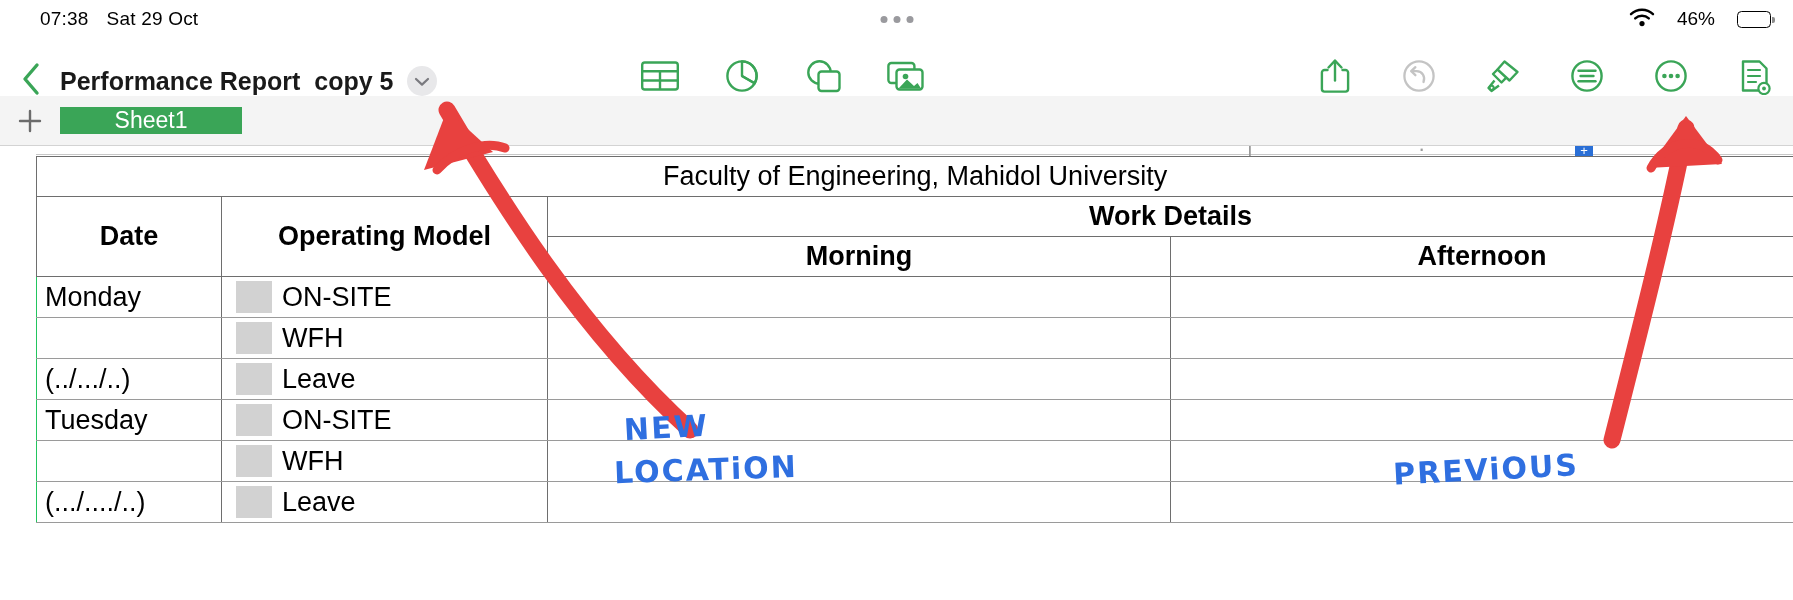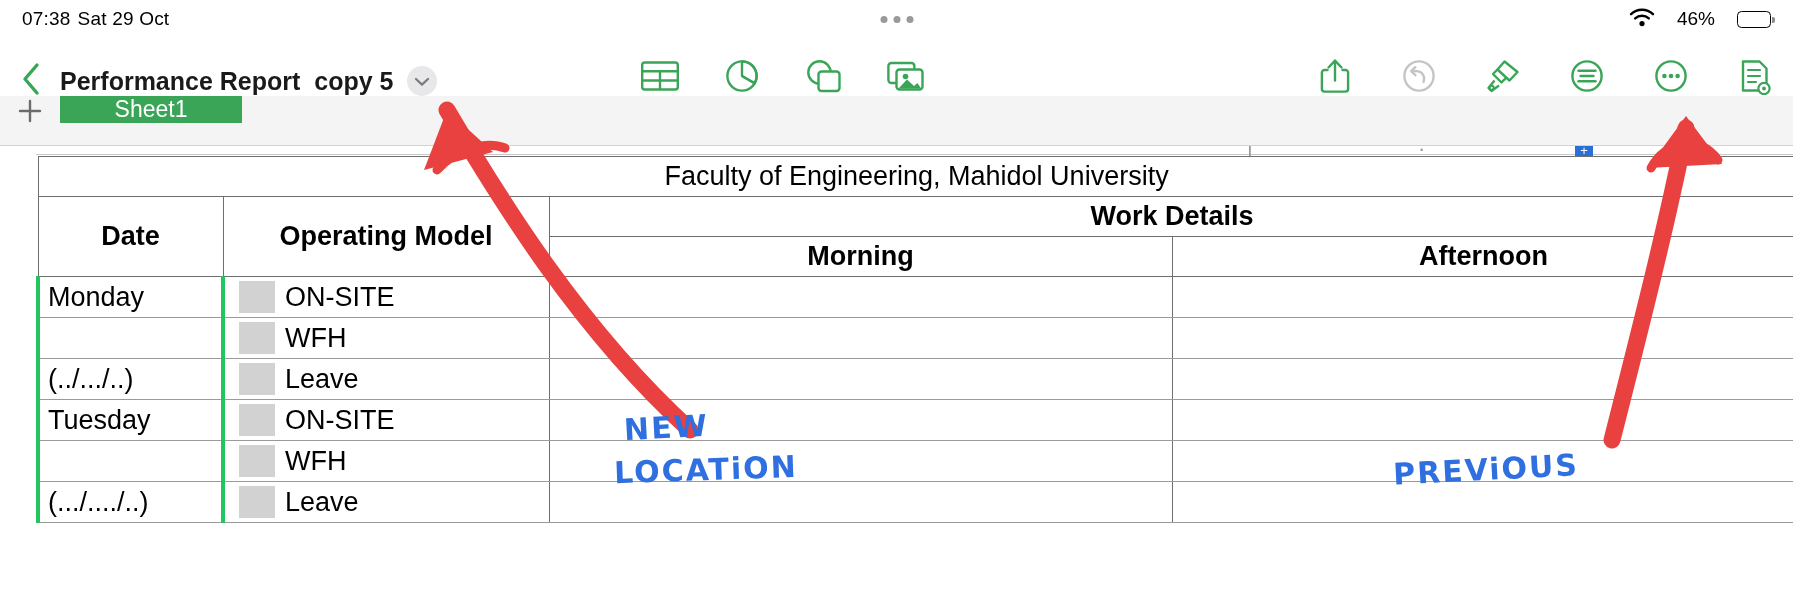--- a/index.html
+++ b/index.html
@@ -9,21 +9,21 @@
     background: #ffffff;
     overflow: hidden;
   }
   #app { position: relative; width: 1793px; height: 600px; background:#fff; }
 
   
   .statusbar {
     position: absolute; top: 0; left: 0; width: 1793px; height: 38px;
     display: flex; align-items: center; background: #ffffff;
   }
-  .sb-left { display:flex; align-items:center; gap:7px; margin-left: 22px; }
+  .sb-left { display:flex; align-items:center; gap:18px; margin-left: 40px; }
   .sb-time, .sb-date { font-size: 19px; color:#000; font-weight: 400; letter-spacing:.2px; }
   .sb-center { position:absolute; left:50%; transform:translateX(-50%); display:flex; gap:6px; align-items:center; }
   .sb-dot { width:7px; height:7px; border-radius:50%; background:#9a9a9e; }
   .sb-right { position:absolute; right: 22px; display:flex; align-items:center; gap:22px; }
   .sb-batt-pct { font-size:19px; color:#000; }
   .batt {
     position: relative; width: 34px; height: 17px; border:1.6px solid #000;
     border-radius: 4.5px; padding:1.6px;
   }
   .batt::after {
@@ -45,21 +45,21 @@
     margin-left: 14px; width: 30px; height: 30px; border-radius:50%;
     background:#e8e8ea; display:flex; align-items:center; justify-content:center;
   }
   .tb-center { position:absolute; left: 640px; display:flex; align-items:center; gap: 42px; }
   .tb-right { position:absolute; right: 18px; display:flex; align-items:center; gap: 44px; }
   .tb-icon { width:40px; height:40px; display:flex; align-items:center; justify-content:center; }
 
   
   .sheetbar {
     position:absolute; top:96px; left:0; width:1793px; height:50px;
-    background:#f4f4f4; border-bottom:1px solid #d3d3d3; display:flex; align-items:flex-start;
+    background:#f4f4f4; border-bottom:1px solid #d3d3d3; display:flex; align-items:center;
   }
   .sheet-add { width:60px; display:flex; align-items:center; justify-content:center; }
   .sheet-tab {
     width:182px; display:flex; align-items:center; justify-content:center;
     font-size:23px; color:#7b7b7b; border-right:1px solid #dcdcdc; background:#f4f4f4;
   }
   .sheet-tab.active { background:#3aa557; color:#ffffff; border-right:none; }
 
   
   .sheet-area { position:absolute; top:146px; left:0; width:1793px; height:454px; background:#fff; overflow:hidden; }
@@ -93,21 +93,21 @@
   .model-wrap { display:flex; align-items:center; height:40px; }
   .chk {
     width: 36px; height: 32px; background:#d2d2d2; flex:0 0 auto; margin-left:6px;
     border:1px solid #d2d2d2;
   }
   .model-label { font-size:27px; margin-left:10px; color:#000; }
   td.blank-cell { height:40px; }
 
   
   tr.datarow td { border-top:1px solid #9a9a9a; border-bottom:1px solid #9a9a9a; }
-  tr.datarow td.date-cell, tr.datarow td.model-cell { border-left:4px solid #22c55e; }
+  tr.datarow td.date-cell, tr.datarow td.model-cell { border-left:1px solid #22c55e; }
 
   
   .annot { position:absolute; top:0; left:0; width:1793px; height:600px; pointer-events:none; }
   .hand {
     position:absolute; color:#2f6fe0; font-weight:700; font-size:30px;
     font-family:"DejaVu Sans", sans-serif; letter-spacing:2px;
   }
   .hand-new { left:624px; top:410px; transform: rotate(-3deg); }
   .hand-loc { left:614px; top:452px; transform: rotate(-2deg); }
   .hand-prev { left:1393px; top:452px; transform: rotate(-3deg); }

